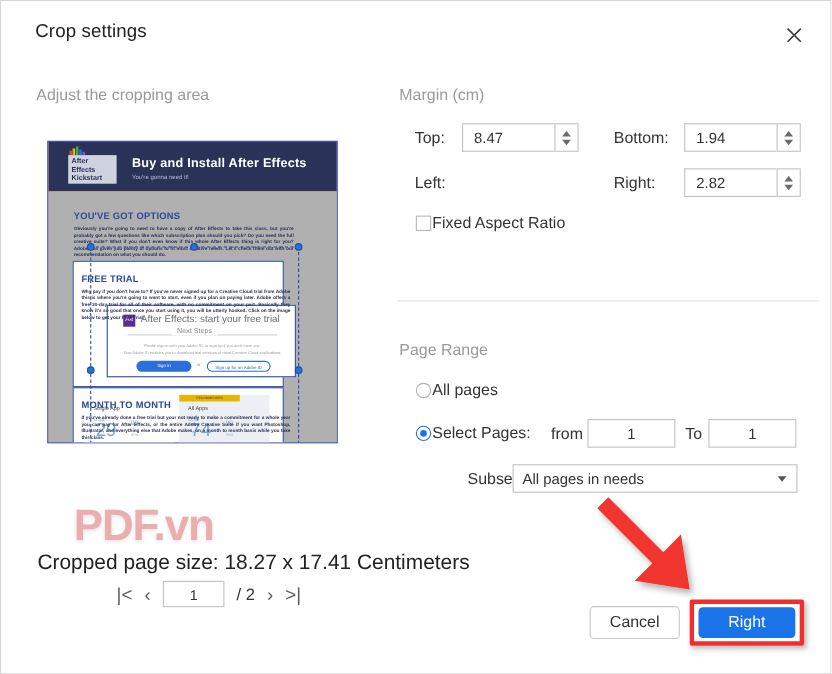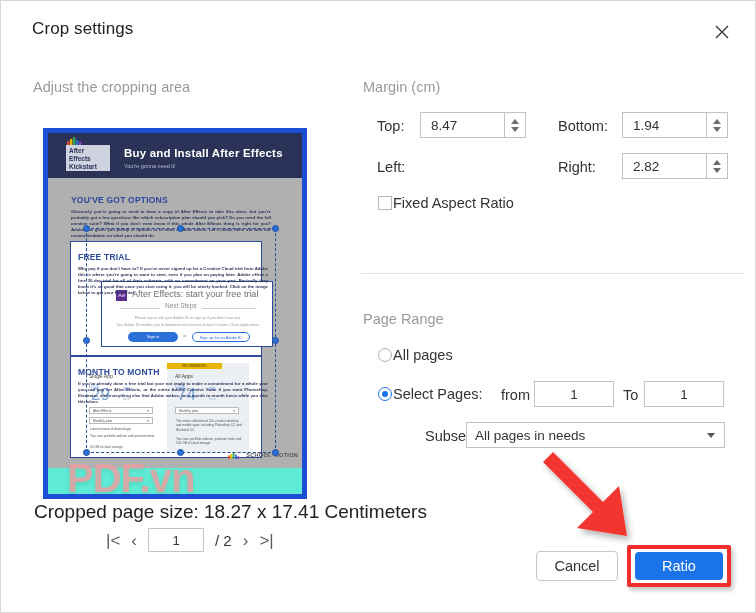--- a/index.html
+++ b/index.html
@@ -38,23 +38,23 @@
     position: absolute;
     font-size: 14.5px; color: #9a9a9a; font-weight: 400;
   }
   #adjust-heading { left: 32px; top: 78px; }
   #margin-heading { left: 362px; top: 78px; }
   #pagerange-heading { left: 362px; top: 310px; }
 
   
   #preview-wrap {
     position: absolute; left: 42px; top: 127px;
-    width: 264px; height: 371px;
-    border: 5px solid #1d4ed8;
-    background: #5eead4;
+    width: 264px; height: 275px;
+    border: 1px solid #1d4ed8;
+    background: #fdba74;
     overflow: hidden;
   }
   #page-header {
     position: absolute; left: 0; top: 0; width: 264px; height: 45px;
     background: #2b3258;
   }
   #logo-tri {
     position: absolute; left: 19px; top: 4px; width: 16px; height: 8px;
   }
   #logo-box {
@@ -553,15 +553,15 @@
         <feDropShadow dx="3" dy="4" stdDeviation="3" flood-color="#000" flood-opacity="0.3"></feDropShadow>
       </filter>
     </defs>
     <g filter="url(#ash)">
       <path d="M12 6 L62 56 L78 40 L86 90 L36 82 L52 66 L2 16 Z" fill="#f2352d"></path>
     </g>
   </svg>
 
   <div id="btn-cancel">Cancel</div>
   <div id="crop-highlight"></div>
-  <div id="btn-crop">Ratio</div>
+  <div id="btn-crop">Right</div>
 
 </div>
 
 </body></html>

